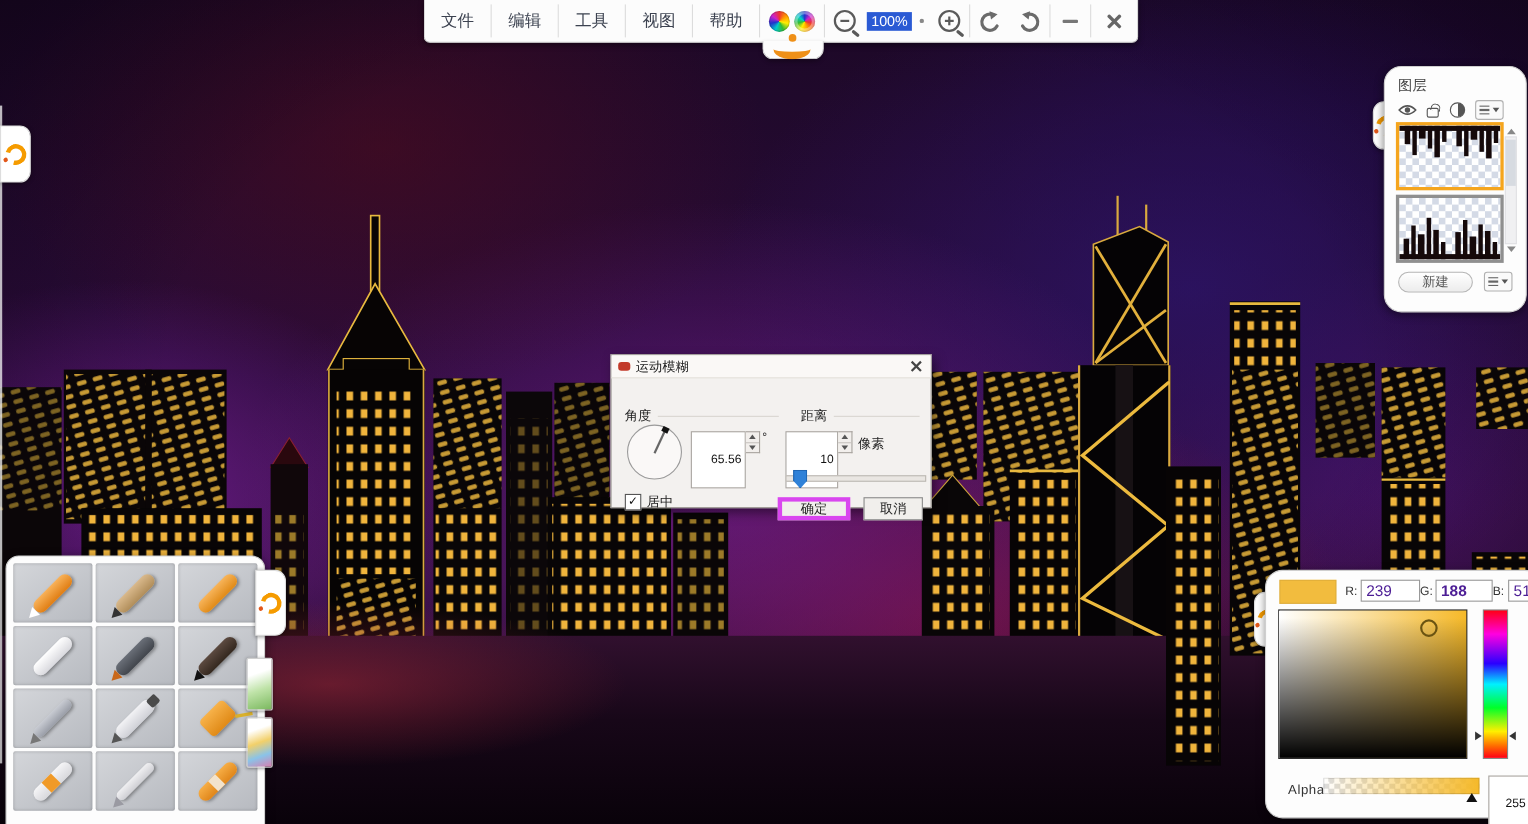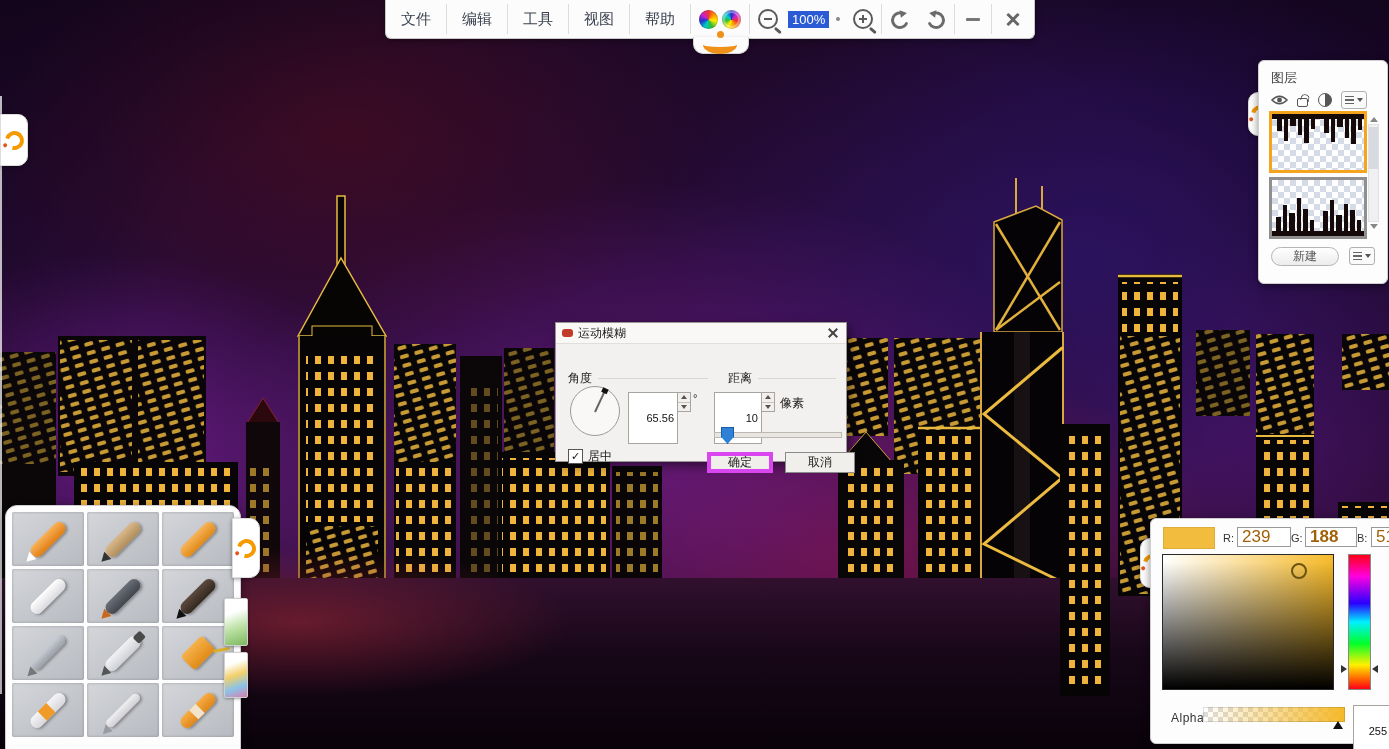--- a/index.html
+++ b/index.html
@@ -19,21 +19,21 @@
   .sky::after{content:"";position:absolute;inset:0;
     background:radial-gradient(ellipse at 50% 45%, transparent 55%, rgba(5,0,10,.5));}
   .edge-line{position:absolute;left:0;top:96px;width:2px;height:598px;background:rgba(245,245,245,.75);}
   svg.skyline{position:absolute;left:0;top:0;}
   
   .caption{position:absolute;left:0;top:633px;width:1389px;text-align:center;
     font-size:40px;font-weight:500;letter-spacing:2px;color:#eef0f6;
     text-shadow:0 2px 8px rgba(0,0,0,.7);white-space:nowrap;}
   .caption .hl{color:#f0a72c;}
   
-  .panel{position:absolute;background:#fdfdfd;border:1px solid #cfcfcf;border-radius:6px;
+  .panel{position:absolute;background:#fdfdfd;border:1px solid #cfcfcf;border-radius:16px;
     box-shadow:0 2px 8px rgba(0,0,0,.45);}
   .tab{position:absolute;background:#fff;border:1px solid #ddd;box-shadow:0 1px 4px rgba(0,0,0,.4);
     display:flex;align-items:center;justify-content:center;z-index:40;}
   .tab.right{border-radius:0 10px 10px 0;}
   .tab.left{border-radius:10px 0 0 10px;}
   .crescent{width:11px;height:11px;border:4px solid #f59b00;border-left-color:transparent;
     border-radius:50%;transform:rotate(-30deg);position:relative;}
   .crescent::before{content:"";position:absolute;left:-7px;top:3px;width:4px;height:4px;border-radius:50%;background:#e2571a;}
   
   .toolbar{position:absolute;left:385px;top:0;height:38px;display:flex;align-items:stretch;
@@ -123,21 +123,21 @@
   .lscroll .track{flex:1;width:9px;background:#f0f0f2;border:1px solid #e0e0e4;position:relative;}
   .lscroll .tmb{position:absolute;left:0;top:2px;width:100%;height:42px;background:#d7dbe1;}
   .newbtn{position:absolute;left:12px;top:186px;width:68px;height:19px;border-radius:10px;
     border:1px solid #b5b5b5;background:linear-gradient(#fff,#ececec);font-size:12px;color:#555;
     display:flex;align-items:center;justify-content:center;font-family:inherit;}
   
   .picker{left:1150px;top:518px;width:250px;height:224px;z-index:45;}
   .swatch{position:absolute;left:12px;top:8px;width:52px;height:22px;background:#f2bc3e;box-shadow:inset 0 0 0 1px rgba(0,0,0,.08);}
   .rgb-lab{position:absolute;top:13px;font-size:11px;color:#333;}
   .rgb-in{position:absolute;top:8px;height:18px;width:44px;border:1px solid #999;background:#fff;
-    font-size:17px;color:#a16207;padding:0 4px;font-family:inherit;}
+    font-size:14px;color:#4c1d95;padding:0 4px;font-family:inherit;}
   .svbox{position:absolute;left:12px;top:36px;width:170px;height:134px;
     background:linear-gradient(to top,#000 0%,rgba(0,0,0,0) 95%),linear-gradient(to right,#ffffff,#f5b929);
     box-shadow:0 0 0 1px #2a2a2a;}
   .svmark{position:absolute;left:128px;top:8px;width:12px;height:12px;border:2px solid #6b5412;border-radius:50%;}
   .hue{position:absolute;left:198px;top:36px;width:21px;height:134px;box-shadow:0 0 0 1px #888;
     background:linear-gradient(180deg,#ff0016 0%,#ff00e0 16%,#2a00ff 36%,#00f0ff 50%,#00ff2a 66%,#fff000 82%,#ff6a00 92%,#ff0016 100%);}
   .hue-mark-l{position:absolute;left:-8px;top:110px;border-top:4px solid transparent;border-bottom:4px solid transparent;border-left:6px solid #333;}
   .hue-mark-r{position:absolute;right:-8px;top:110px;border-top:4px solid transparent;border-bottom:4px solid transparent;border-right:6px solid #333;}
   .alpha-lab{position:absolute;left:20px;top:192px;font-size:12px;color:#333;letter-spacing:.5px;}
   .alpha-sl{position:absolute;left:52px;top:188px;width:142px;height:15px;
@@ -379,21 +379,21 @@
       <div class="slider-track">
           <span class="slider-handle"></span>
         </div>
       <div class="chk">
         <span class="box">
             <span>✓</span>
           </span>
         <span>居中</span>
       </div>
       <button class="btn default" style="left:151px;top:108px;width:66px;">确定</button>
-      <button class="btn" style="left:229px;top:108px;width:70px;">取消</button>
+      <button class="btn" style="left:229px;top:108px;width:54px;">取消</button>
     </div>
   </div>
 
   <div class="panel layers">
     <div class="title">图层</div>
     <div class="lyr-icons">
       <svg class="eye" viewBox="0 0 18 12">
           <path d="M1 6 Q9 -2 17 6 Q9 14 1 6 Z" fill="none" stroke="#555" stroke-width="1.6"></path>
           <circle cx="9" cy="6" r="2.6" fill="#555"></circle>
         </svg>

